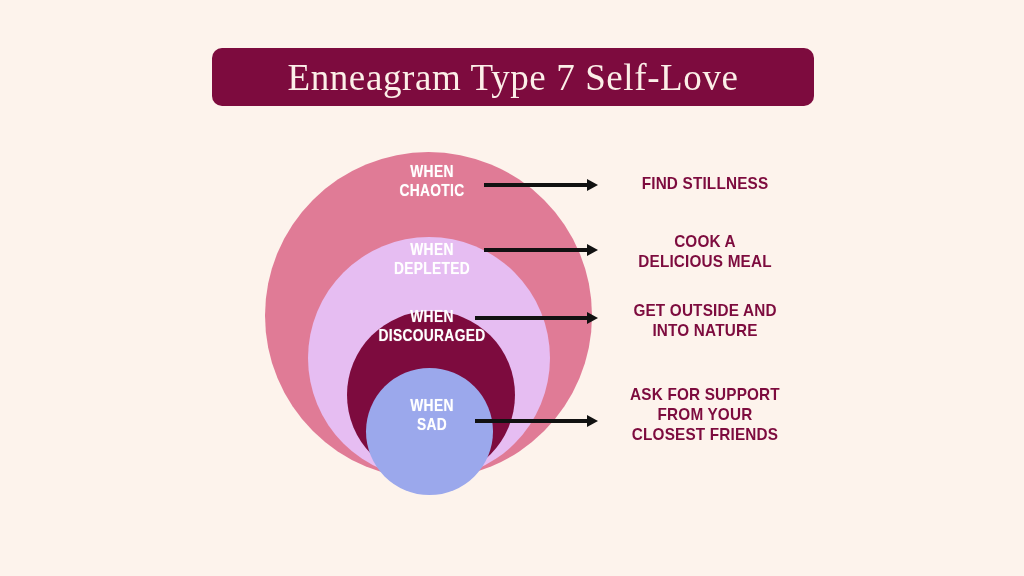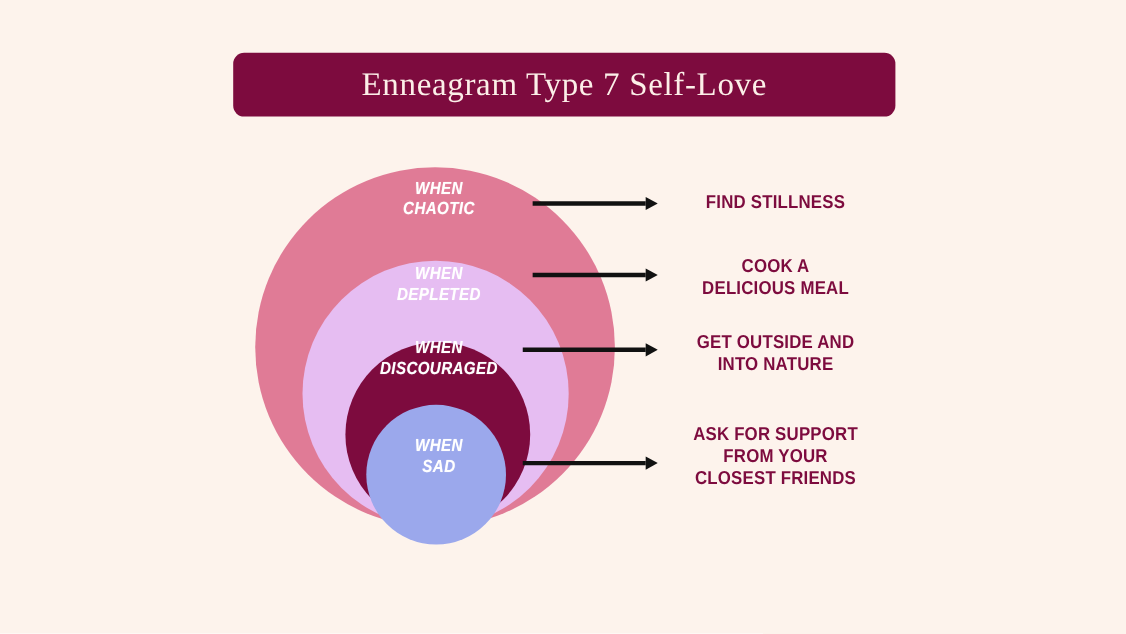--- a/index.html
+++ b/index.html
@@ -27,34 +27,33 @@
     width: 602px;
     height: 58px;
     background: #7D0B3E;
     border-radius: 10px;
     display: flex;
     align-items: center;
     justify-content: center;
   }
   #title-text {
     font-family: "Liberation Serif", "DejaVu Serif", serif;
-    font-size: 30px;
+    font-size: 37px;
     color: #FCEFE8;
     letter-spacing: 0.6px;
     white-space: nowrap;
   }
 
   
   #diagram {
     position: absolute;
-    left: 224px;
+    left: 257px;
     top: 140px;
     width: 350px;
     height: 350px;
-    font-style: italic;
   }
   .ring {
     position: absolute;
     border-radius: 50%;
   }
   .ring-label {
     position: absolute;
     left: 0;
     width: 100%;
     text-align: center;

